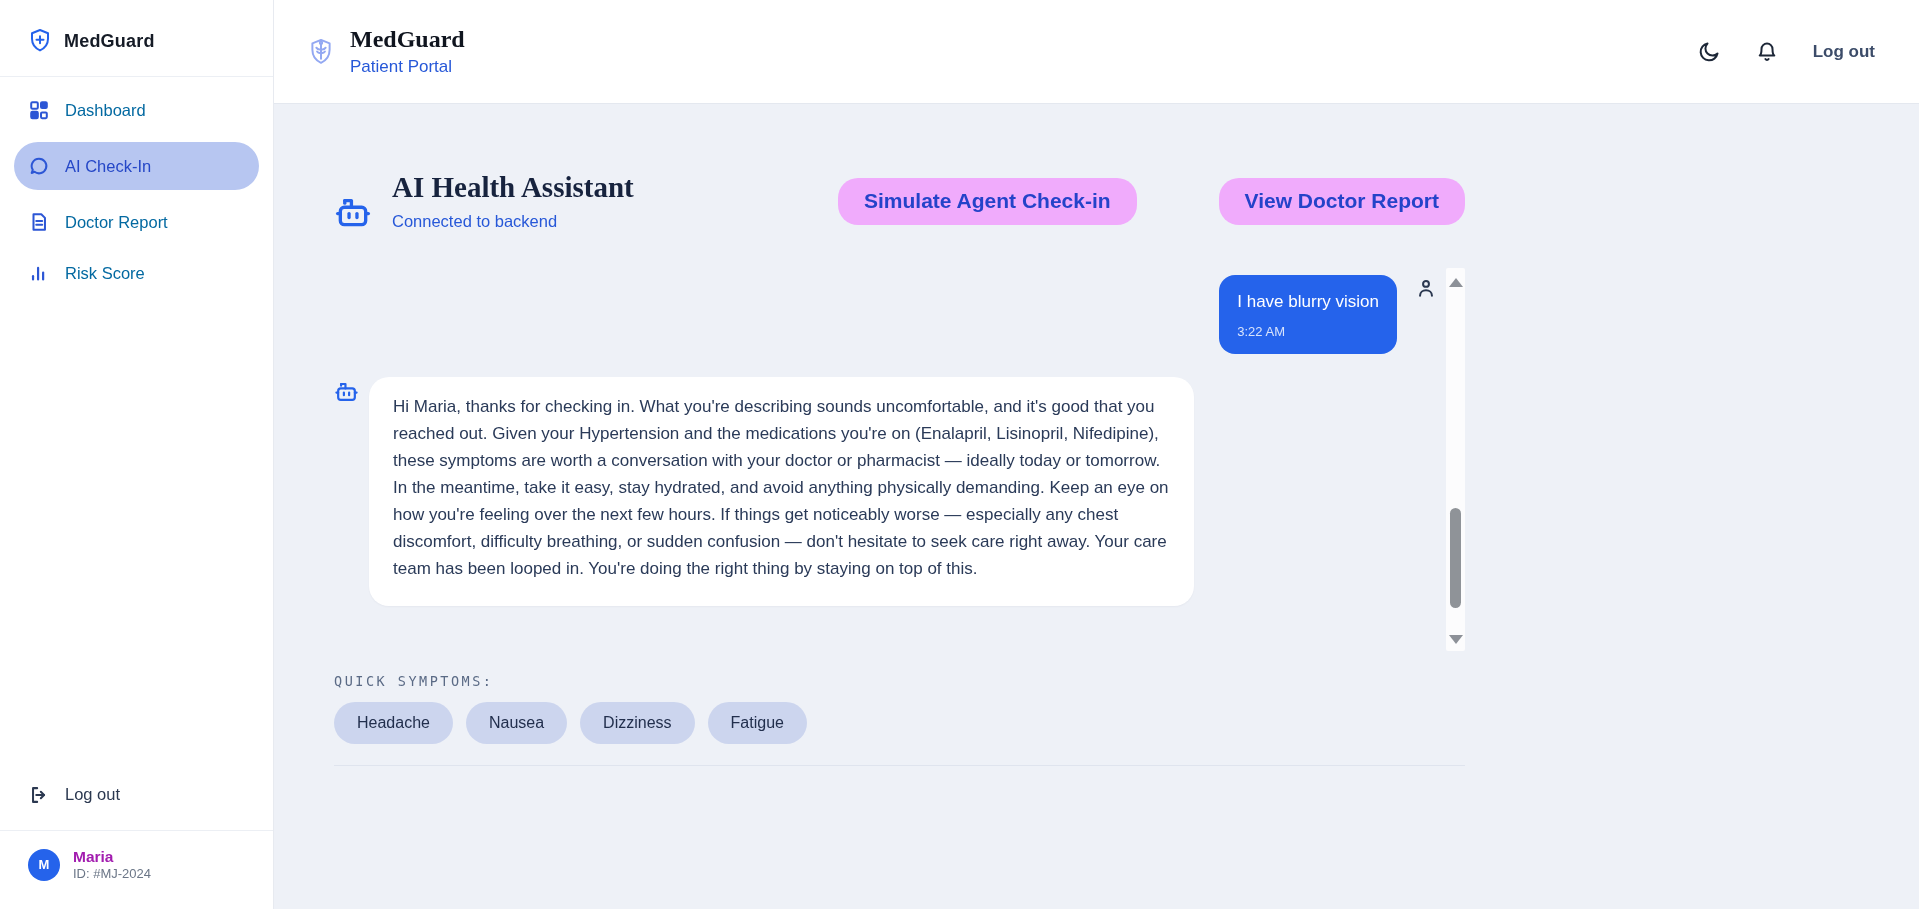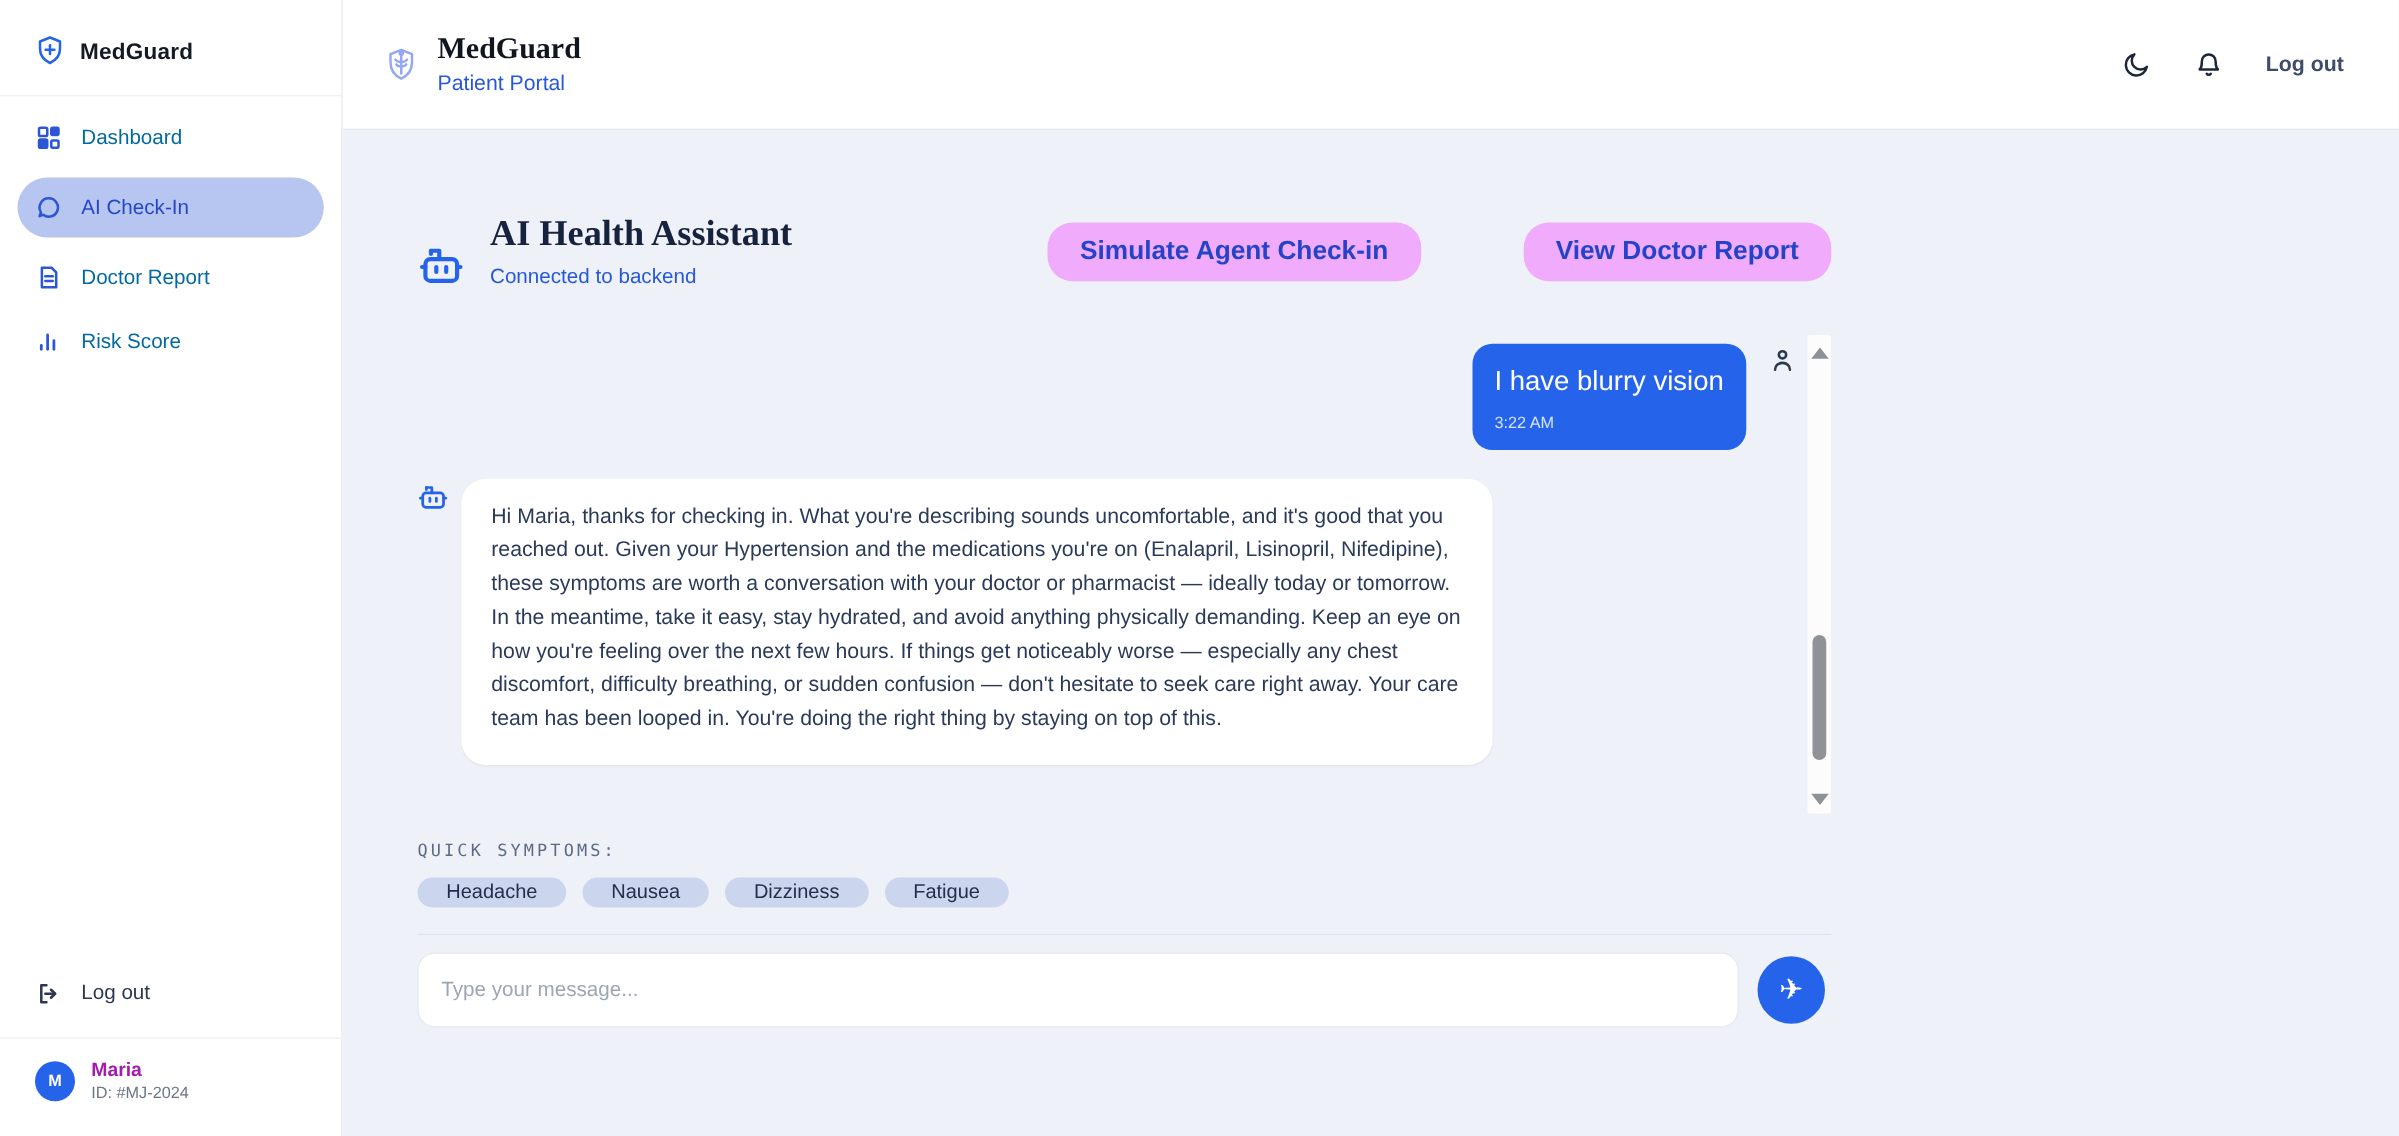--- a/index.html
+++ b/index.html
@@ -88,21 +88,21 @@
   
   .chat { position:relative; height:384px; margin-top:20px; overflow:hidden; }
   .msg-row-user {
     display:flex; justify-content:flex-end; align-items:flex-start;
     gap:18px; padding-right:28px; margin-top:8px;
   }
   .bubble-user {
     background:#2563eb; color:#ffffff; border-radius:16px;
     padding:17px 18px 15px 18px; max-width:420px;
   }
-  .bubble-user .msg-text { font-size:22px; }
+  .bubble-user .msg-text { font-size:17px; }
   .bubble-user .msg-time { font-size:13px; color:rgba(255,255,255,.82); margin-top:12px; }
   .person-icon { width:22px; height:22px; color:#2b3850; margin-top:2px; }
   .msg-row-ai { display:flex; align-items:flex-start; gap:10px; margin-top:23px; }
   .robot-small { width:25px; height:25px; color:#2563eb; margin-top:2px; flex:0 0 25px; }
   .bubble-ai {
     background:#ffffff; border-radius:20px; width:825px;
     padding:16px 24px 24px 24px;
     box-shadow:0 1px 2px rgba(20,30,60,.04);
   }
   .bubble-ai .msg-text { font-size:17px; line-height:27px; color:#2a3a58; }
@@ -122,21 +122,21 @@
 
   
   .qs-label {
     margin-top:22px; font-family:"DejaVu Sans Mono", monospace;
     font-size:13.5px; letter-spacing:2.5px; color:#5a6a85;
   }
   .qs-pills { display:flex; gap:13px; margin-top:13px; }
   .qs-pill {
     background:#ccd5ee; color:#222f4d; border:none; cursor:pointer;
     font-family:"Liberation Sans", sans-serif; font-size:16px;
-    height:24px; padding:0 23px; border-radius:999px;
+    height:42px; padding:0 23px; border-radius:999px;
   }
 
   
   .composer-divider { height:1px; background:#dfe4ee; margin-top:21px; }
   .composer { display:flex; align-items:center; margin-top:14px; }
   .msg-input {
     width:1057px; height:60px; background:#ffffff;
     border:1.5px solid #e4e8f0; border-radius:14px;
     font-family:"Liberation Sans", sans-serif; font-size:16.5px;
     color:#2a3a58; padding:0 18px; outline:none;
@@ -329,22 +329,16 @@
 
       <div class="qs-label">QUICK SYMPTOMS:</div>
       <div class="qs-pills">
         <button class="qs-pill">Headache</button>
         <button class="qs-pill">Nausea</button>
         <button class="qs-pill">Dizziness</button>
         <button class="qs-pill">Fatigue</button>
       </div>
 
       <div class="composer-divider"></div>
-      <div class="composer">
-        <input class="msg-input" type="text" placeholder="Type your message..." style="">
-        <button class="send-btn">
-            <span>✈</span>
-          </button>
-      </div>
 
     </div>
   </main>
 </div>
 
 </body></html>

